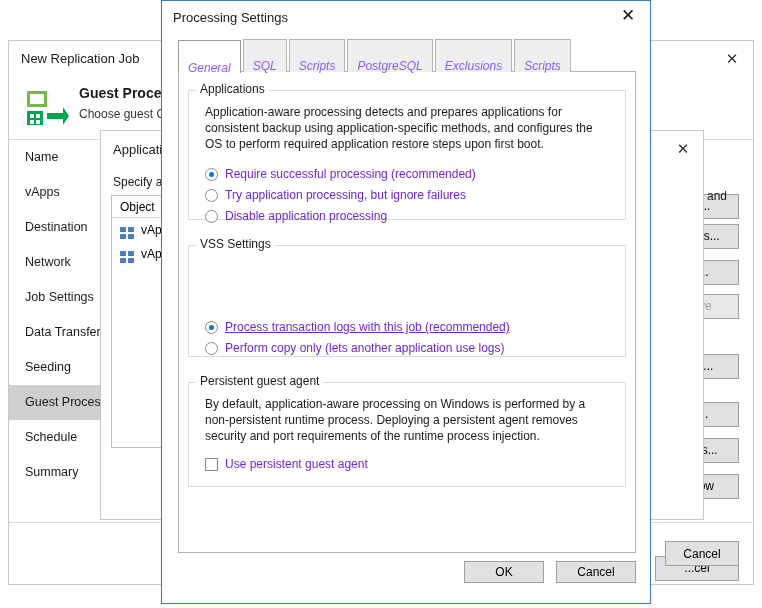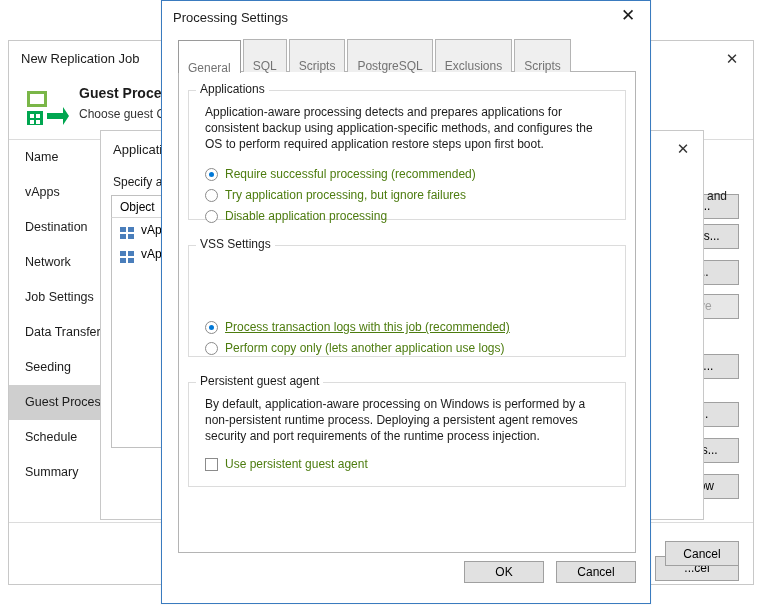--- a/index.html
+++ b/index.html
@@ -296,23 +296,24 @@
     z-index: 3;
   }
   .tab {
     height: 22px;
     line-height: 21px;
     padding: 16px 9px;
     font-size: 12px;
     border: 1px solid #b4b4b4;
     border-bottom: none;
     background: #efefef;
-    color: #737373;
-    cursor: pointer;
-    box-sizing: border-box;
+    color: #8b5cf6;
+    cursor: pointer;
+    box-sizing: border-box;
+    font-style: italic;
   }
   .tab.active {
     background: #ffffff;
     height: 24px;
     line-height: 23px;
     font-weight: normal;
     border-color: #9a9a9a;
     position: relative;
     top: 1px;
   }
@@ -358,21 +359,21 @@
     color: #1b1b1b;
     width: 404px;
   }
   .radio-row, .check-row {
     position: absolute;
     left: 17px;
     display: flex;
     align-items: center;
     gap: 7px;
     font-size: 12px;
-    color: #4d7c0f;
+    color: #6d28d9;
     cursor: pointer;
   }
   .radio {
     width: 13px;
     height: 13px;
     border-radius: 50%;
     border: 1px solid #8b8b8b;
     background: #fff;
     position: relative;
     flex: none;

